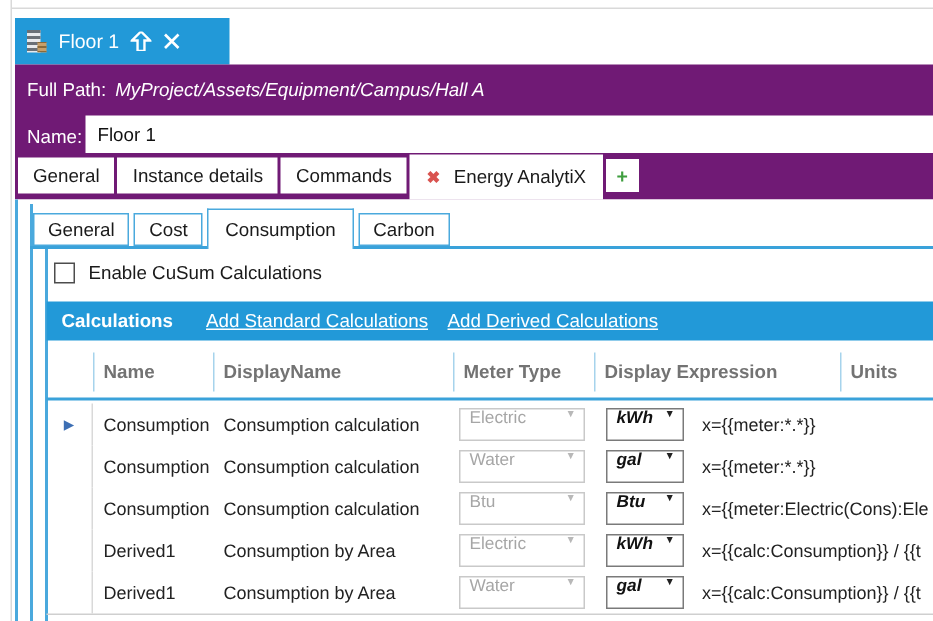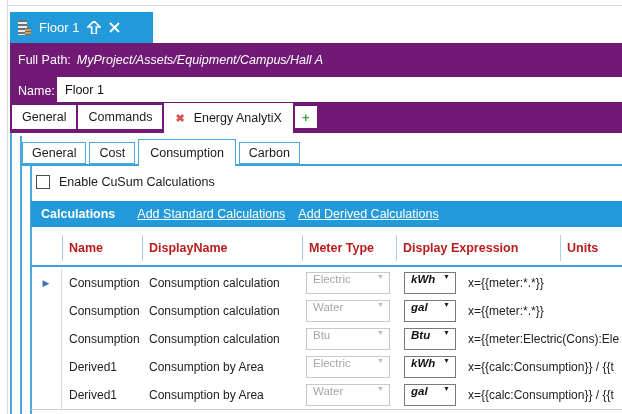--- a/index.html
+++ b/index.html
@@ -60,21 +60,21 @@
   
   .calcbar { position:absolute; left:31px; top:201px; right:0; height:26px; background:#2299d8;
     display:flex; align-items:center; color:#fff; }
   .calcbar .title { font-weight:bold; margin-left:10px; }
   .calcbar a { color:#fff; text-decoration:underline; cursor:pointer; white-space:nowrap; }
   .calcbar .lnk1 { margin-left:22px; }
   .calcbar .lnk2 { margin-left:13px; }
 
   
   .thead { position:absolute; left:31px; top:231px; right:0; height:36px;
-    display:flex; align-items:center; border-bottom:2px solid #3aa2da; font-weight:bold; color:#b91c1c; }
+    display:flex; align-items:center; border-bottom:2px solid #3aa2da; font-weight:bold; color:#737373; }
   .thead .hc { display:flex; align-items:center; height:26px; border-left:1px solid #a6d3ec; padding-left:6px; white-space:nowrap; overflow:hidden; }
   .col-sel  { width:31px; flex:0 0 auto; }
   .col-name { width:80px; flex:0 0 auto; }
   .col-disp { width:160px; flex:0 0 auto; }
   .col-met  { width:94px; flex:0 0 auto; }
   .col-unit { width:62px; flex:0 0 auto; }
   .col-expr { flex:1 1 auto; }
   .thead .col-sel { border-left:none; }
 
   .tbody { position:absolute; left:31px; top:269px; right:0; border-bottom:1px solid #cfcfcf; }
@@ -127,20 +127,23 @@
     </div>
     <div class="name-row-label">Name:</div>
     <input class="name-input" value="Floor 1" style="">
   </div>
 
   <div class="tabstrip1">
     <div class="t1">
         <span>General</span>
       </div>
     <div class="t1">
+        <span>Instance details</span>
+      </div>
+    <div class="t1">
         <span>Commands</span>
       </div>
     <div class="t1 active">
       <span class="redx">✖</span>
       <span>Energy AnalytiX</span>
     </div>
     <div class="t1 add">
         <span>+</span>
       </div>
   </div>

